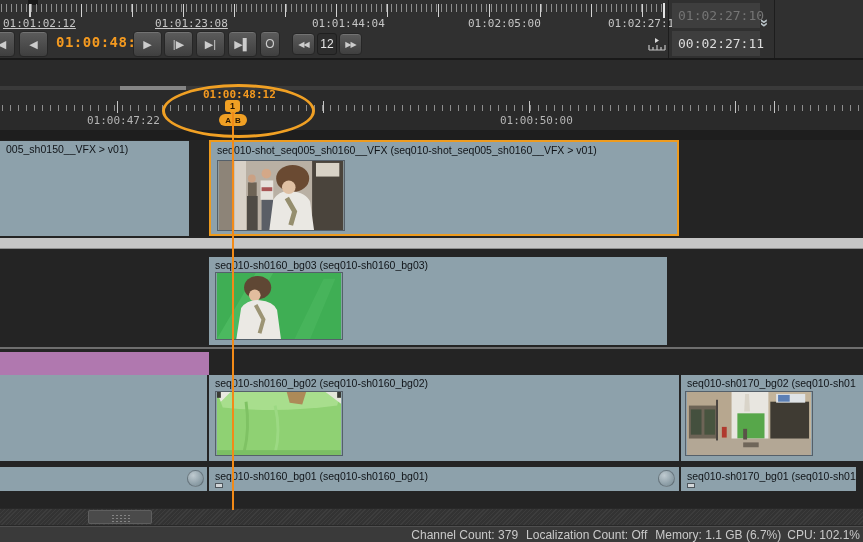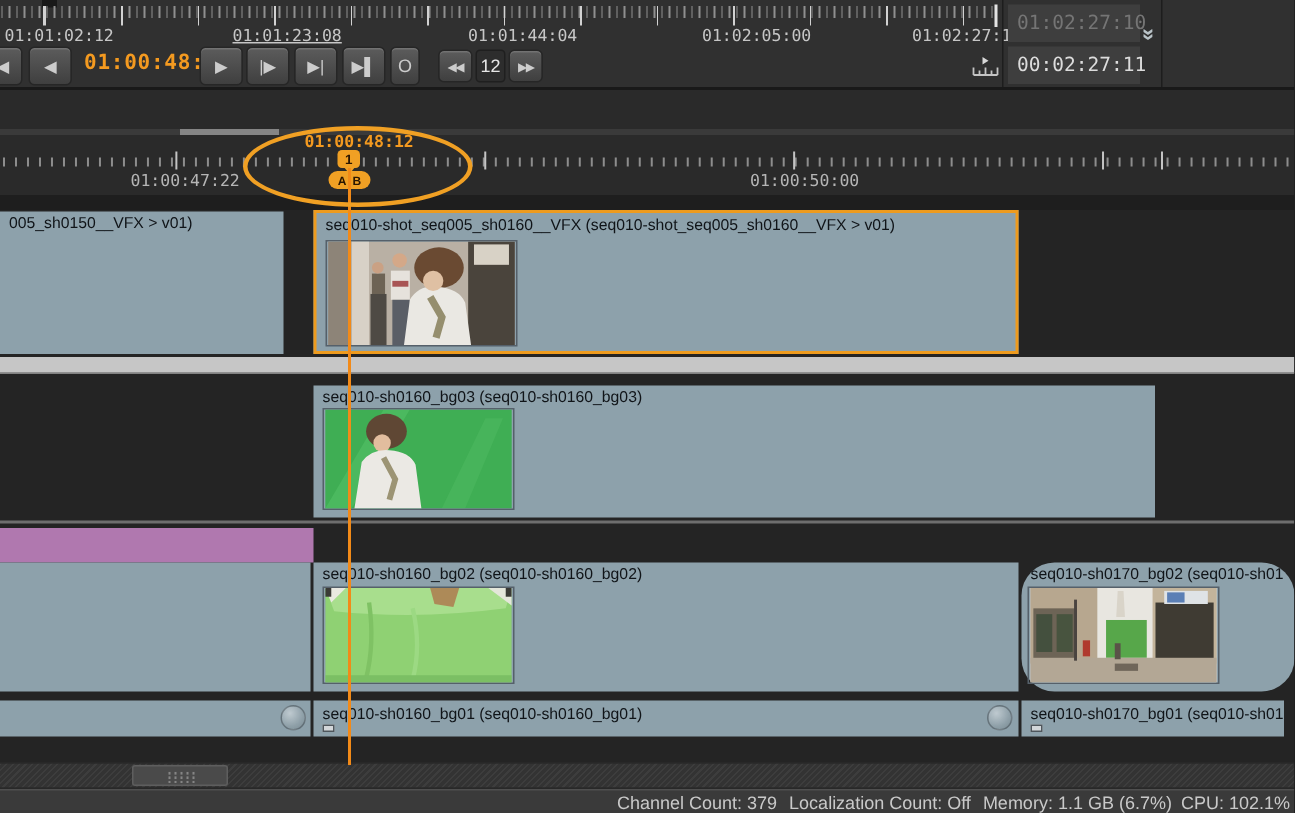--- a/index.html
+++ b/index.html
@@ -99,21 +99,21 @@
 </style>
 </head>
 <body>
 
 <div id="screen">
 
   <div id="top-bar" class="abs">
     <div class="abs top-notch"></div>
     <div class="abs top-ticks"></div>
     <div class="abs ruler-end-cursor"></div>
-    <div class="abs ruler-label mono" style="left:3px;">01:01:02:12</div>
+    <div class="abs ruler-label mono" style="left:3px;text-decoration:underline;">01:01:02:12</div>
     <div class="abs ruler-label mono" style="left:155px;text-decoration:underline;">01:01:23:08</div>
     <div class="abs ruler-label mono" style="left:312px;">01:01:44:04</div>
     <div class="abs ruler-label mono" style="left:468px;">01:02:05:00</div>
     <div class="abs ruler-label mono" style="left:608px;">01:02:27:10</div>
 
     <div class="tbtn" style="left:-14px;">
         <span>|◀</span>
       </div>
     <div class="tbtn" style="left:19px;">
         <span>◀</span>
@@ -195,21 +195,21 @@
         <rect x="44" y="40" width="12" height="31" fill="#5a5e66"></rect>
         <ellipse cx="76" cy="18" rx="17" ry="14" fill="#6a4a32"></ellipse>
         <path d="M52 71 L56 40 Q62 30 74 31 Q90 32 94 42 L98 71 Z" fill="#eae8e3"></path>
         <circle cx="72" cy="27" r="7" fill="#dfc0a3"></circle>
         <path d="M70 38 L78 52 L74 66" stroke="#958e6e" stroke-width="5" fill="none"></path>
       </svg>
     </div>
 
     <div class="abs gray-band"></div>
 
-    <div class="clip" style="left:209px; top:117px; width:561px; height:88px;">
+    <div class="clip" style="left:209px; top:117px; width:458px; height:88px;">
       <div class="clip-label">seq010-sh0160_bg03 (seq010-sh0160_bg03)</div>
       <svg class="clip-thumb" style="top:15px;" width="128" height="68" viewBox="0 0 128 68">
         <rect width="128" height="68" fill="#3fae54"></rect>
         <path d="M0 68 L40 0 L58 0 L18 68 Z" fill="#55c267" opacity=".55"></path>
         <path d="M80 68 L110 6 L122 6 L96 68 Z" fill="#52bd63" opacity=".45"></path>
         <ellipse cx="42" cy="15" rx="14" ry="12" fill="#5f4734"></ellipse>
         <circle cx="39" cy="23" r="6" fill="#e2bd9e"></circle>
         <path d="M20 68 L25 36 Q32 27 44 28 Q58 29 62 38 L66 68 Z" fill="#ebe9e4"></path>
         <path d="M40 33 L48 48 L44 62" stroke="#9c9474" stroke-width="4" fill="none"></path>
       </svg>
@@ -227,21 +227,21 @@
         <path d="M0 0 L14 0 L4 10 Z" fill="#e9e9e1"></path>
         <path d="M112 0 L128 0 L128 12 Z" fill="#e4e6da"></path>
         <polygon points="72,0 92,0 88,13 75,11" fill="#ad8a58"></polygon>
         <path d="M30 10 Q34 38 28 62" stroke="#7fc264" stroke-width="3" fill="none"></path>
         <path d="M60 14 Q66 40 60 63" stroke="#9cd983" stroke-width="3" fill="none"></path>
         <rect y="60" width="128" height="5" fill="#7bbf64"></rect>
         <rect width="4" height="6" fill="#3a3a35"></rect>
           <rect x="124" width="4" height="6" fill="#3a3a35"></rect>
       </svg>
     </div>
-    <div class="clip" style="left:681px; top:235px; width:182px; height:86px;border-radius:22px;">
+    <div class="clip" style="left:681px; top:235px; width:182px; height:86px;">
       <div class="clip-label">seq010-sh0170_bg02 (seq010-sh01</div>
       <svg class="clip-thumb" style="left:4px; top:16px;" width="128" height="65" viewBox="0 0 128 65">
         <rect width="128" height="65" fill="#e8e6e0"></rect>
         <rect x="0" width="46" height="52" fill="#b7a78f"></rect>
         <rect x="84" width="44" height="52" fill="#c3b49b"></rect>
         <rect x="2" y="14" width="30" height="38" fill="#6d6456"></rect>
         <rect x="4" y="18" width="11" height="26" fill="#44503e"></rect>
         <rect x="18" y="18" width="11" height="26" fill="#48543f"></rect>
         <rect x="86" y="10" width="40" height="42" fill="#3f3b33"></rect>
         <rect x="92" y="2" width="30" height="9" fill="#dfe3e6"></rect>

